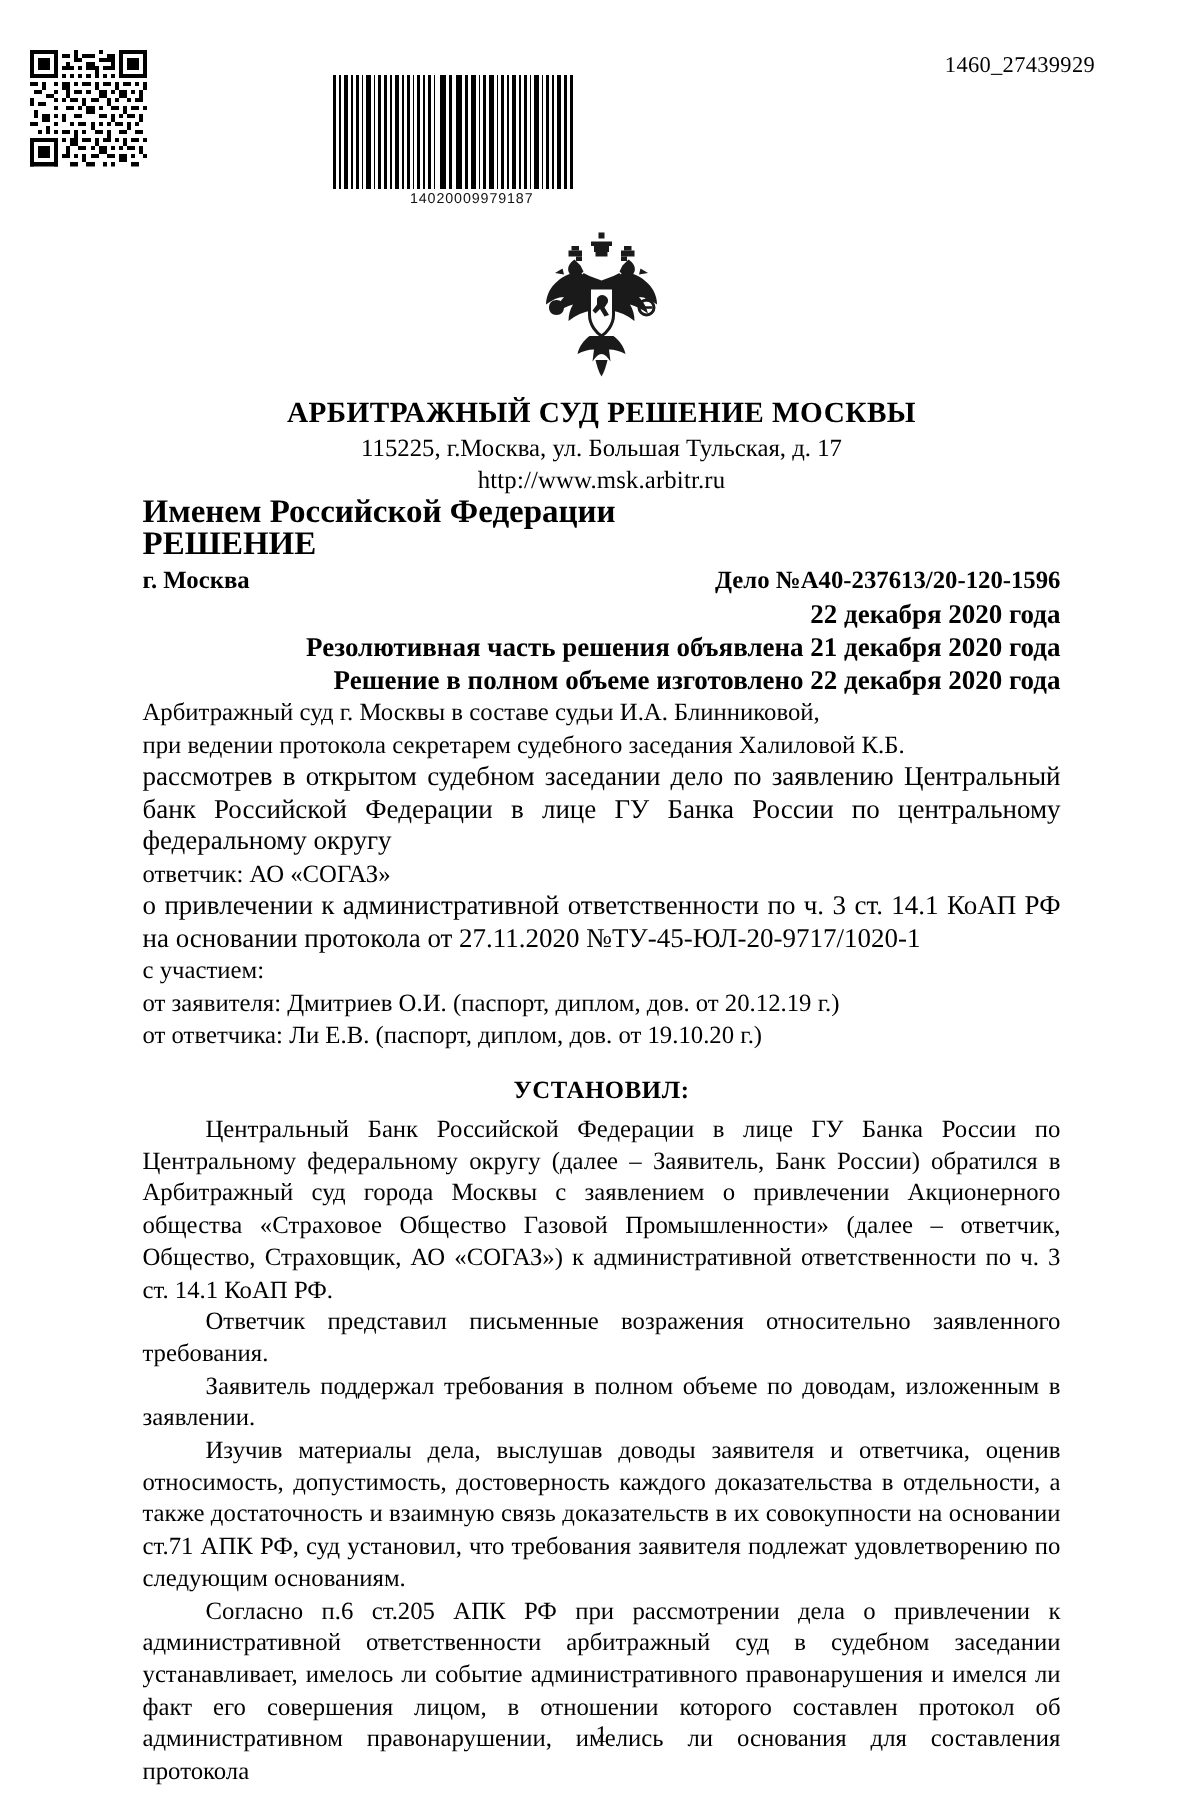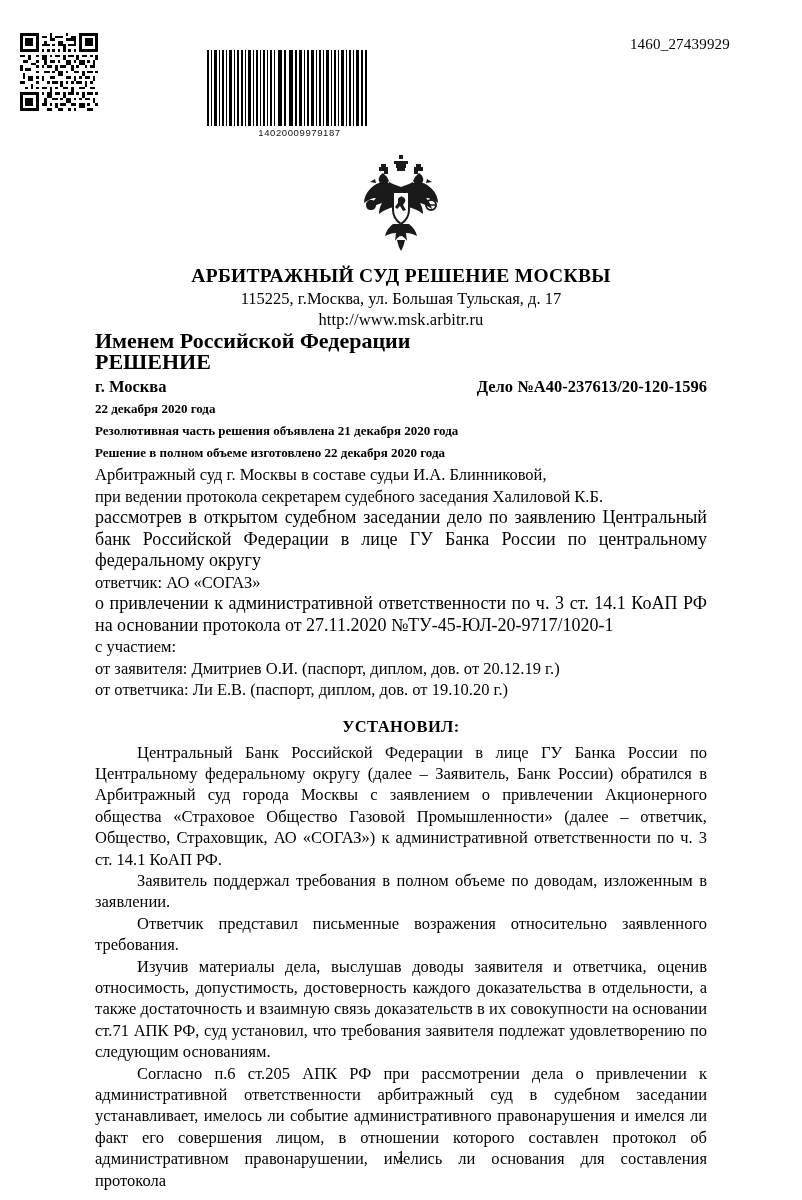--- a/index.html
+++ b/index.html
@@ -34,21 +34,21 @@
     position: absolute;
     left: 20px;
     top: 33px;
     width: 78px;
     height: 78px;
   }
   .qr-wrap svg { display: block; }
 
   .barcode-wrap {
     position: absolute;
-    left: 207px;
+    left: 222px;
     top: 50px;
     width: 185px;
     text-align: center;
   }
   .barcode-bars {
     height: 76px;
     width: 160px;
     display: block;
   }
   .barcode-digits {
@@ -112,22 +112,23 @@
     justify-content: space-between;
     align-items: baseline;
     font-weight: bold;
     font-size: 16.5px;
     line-height: 22px;
     margin-top: 4px;
     gap: 21px;
   }
   .meta-line {
     font-weight: bold;
-    font-size: 13px;
+    font-size: 18px;
     line-height: 22px;
+    text-align: right;
   }
 
   .plain-line {
     font-size: 16.5px;
     line-height: 21.5px;
     text-align: left;
   }
   .just-line {
     font-size: 18px;
     line-height: 21.5px;
@@ -439,21 +440,21 @@
     <div class="just-line">рассмотрев в открытом судебном заседании дело по заявлению Центральный банк Российской Федерации в лице ГУ Банка России по центральному федеральному округу</div>
     <div class="plain-line">ответчик: АО «СОГАЗ»</div>
     <div class="just-line">о привлечении к административной ответственности по  ч. 3 ст. 14.1 КоАП РФ на основании протокола от 27.11.2020 №ТУ-45-ЮЛ-20-9717/1020-1</div>
     <div class="plain-line">с участием:</div>
     <div class="plain-line">от заявителя: Дмитриев О.И.  (паспорт, диплом, дов. от 20.12.19 г.)</div>
     <div class="plain-line">от ответчика: Ли Е.В. (паспорт, диплом, дов. от 19.10.20 г.)</div>
 
     <div class="section-title">УСТАНОВИЛ:</div>
 
     <p class="para">Центральный Банк Российской Федерации в лице ГУ Банка России по Центральному федеральному округу (далее – Заявитель, Банк России) обратился в Арбитражный суд города Москвы с заявлением о привлечении Акционерного общества «Страховое Общество Газовой Промышленности» (далее – ответчик, Общество, Страховщик, АО «СОГАЗ») к административной ответственности по ч. 3 ст. 14.1 КоАП РФ.</p>
+    <p class="para">Ответчик представил письменные возражения относительно заявленного требования.</p>
     <p class="para">Заявитель поддержал требования в полном объеме по доводам, изложенным в заявлении.</p>
-    <p class="para">Ответчик представил письменные возражения относительно заявленного требования.</p>
     <p class="para">Изучив материалы дела, выслушав доводы заявителя и ответчика, оценив относимость, допустимость, достоверность каждого доказательства в отдельности, а также достаточность и взаимную связь доказательств в их совокупности на основании ст.71 АПК РФ, суд установил, что требования заявителя подлежат удовлетворению по следующим основаниям.</p>
     <p class="para">Согласно  п.6  ст.205 АПК РФ при рассмотрении дела о привлечении к административной ответственности арбитражный суд в судебном заседании устанавливает, имелось ли событие административного правонарушения и имелся ли факт его совершения лицом, в отношении которого составлен протокол об административном правонарушении, имелись ли основания для составления протокола</p>
   </div>
 
   <div class="page-number">1</div>
 
 </div>
 
 </body></html>

